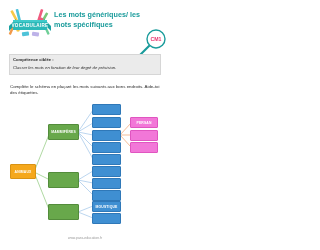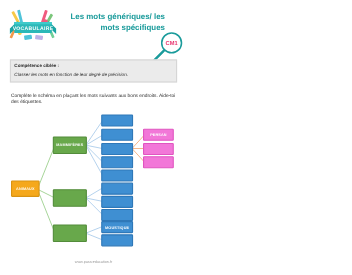--- a/index.html
+++ b/index.html
@@ -21,21 +21,21 @@
     width: 170px; height: 47px;
   }
   #logo-badge {
     position: absolute; left: 8px; top: 6px;
     width: 44px; height: 36px;
   }
   #logo-badge svg { display: block; }
   #title {
     position: absolute; left: 54px; top: 10px;
     width: 96px;
-    text-align: right;
+    text-align: left;
     color: #1a9b9b;
     font-size: 7.2px;
     font-weight: bold;
     line-height: 10px;
   }
   #cm-badge {
     position: absolute; left: 136px; top: 27px;
     width: 32px; height: 32px;
   }
   #cm-badge svg { display: block; }

